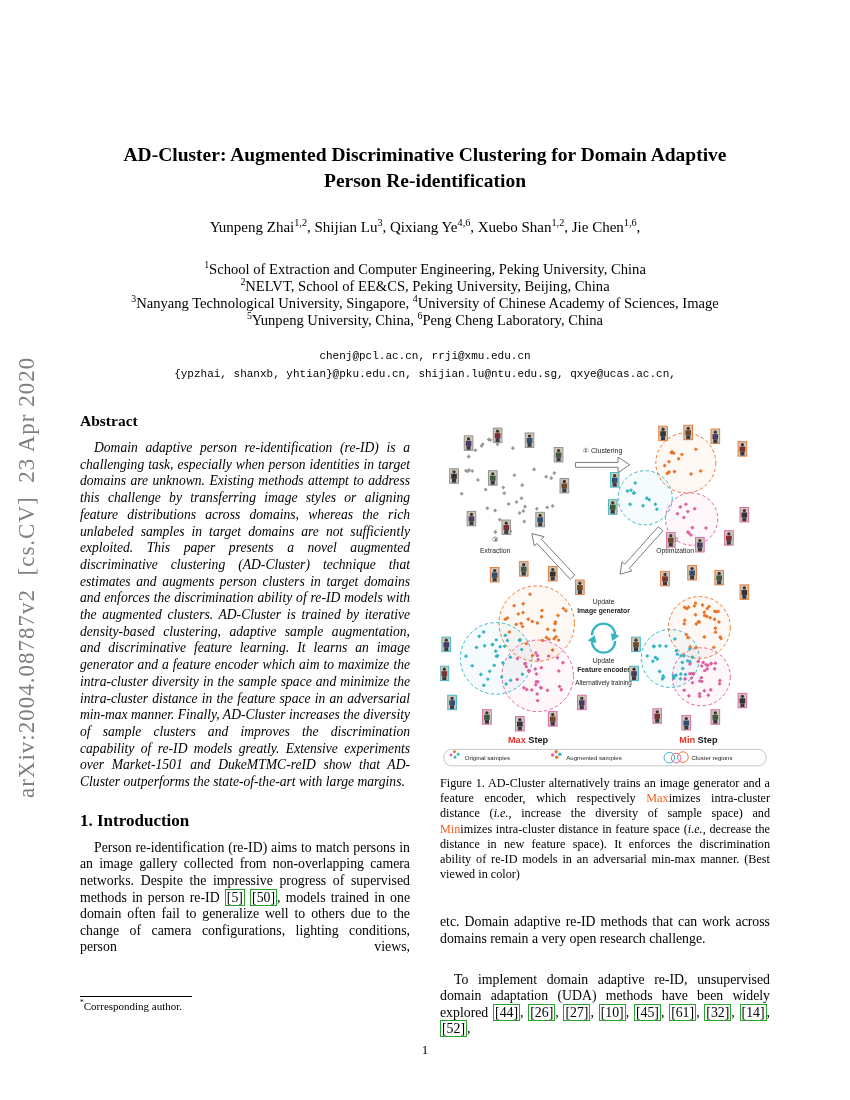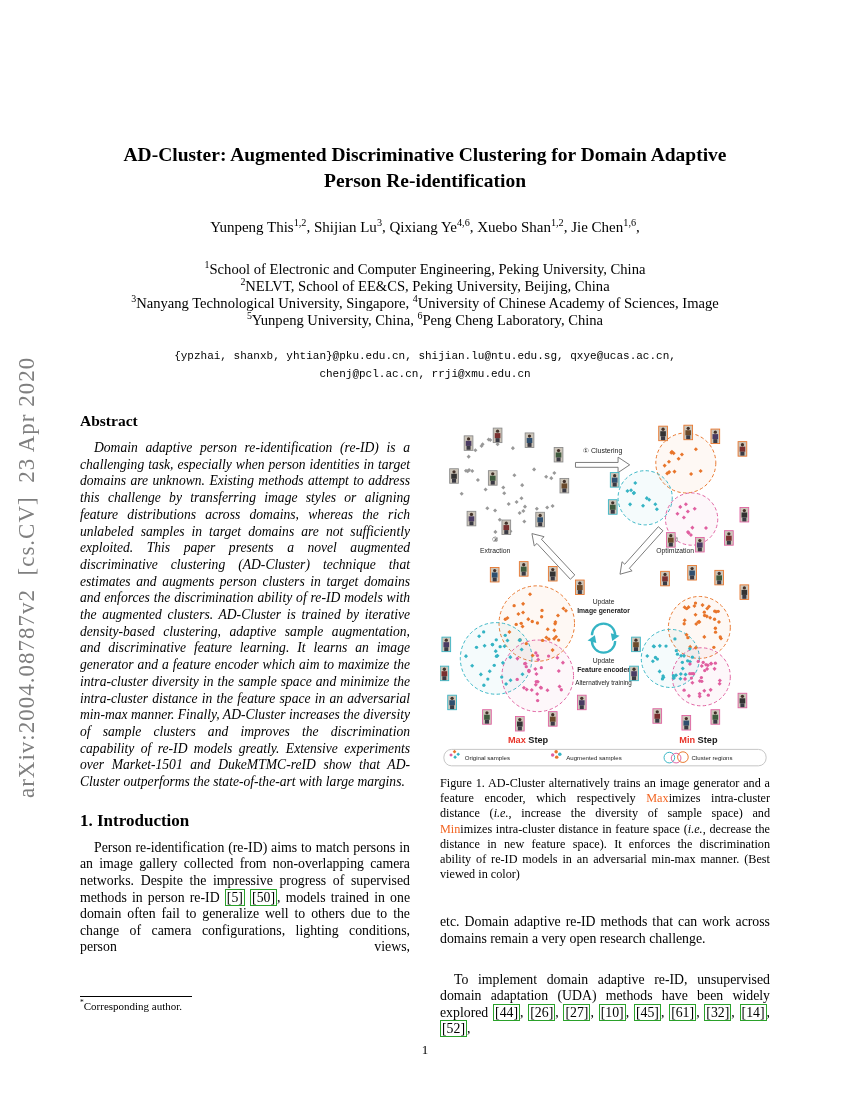--- a/index.html
+++ b/index.html
@@ -67,33 +67,33 @@
 <div class="page">
 
   <div class="arxiv-banner">arXiv:2004.08787v2  [cs.CV]  23 Apr 2020</div>
 
   <div class="title">
     <div>AD-Cluster: Augmented Discriminative Clustering for Domain Adaptive</div>
     <div>Person Re-identification</div>
   </div>
 
   <div class="authors">
-    <div><span>Yunpeng This</span><span class="sup">1,2</span><span>, Shijian Lu</span><span class="sup">3</span><span>, Qixiang Ye</span><span class="sup">4,6</span><span>, Xuebo Shan</span><span class="sup">1,2</span><span>, Jie Chen</span><span class="sup">1,6</span><span>,</span></div>
+    <div><span>Yunpeng Zhai</span><span class="sup">1,2</span><span>, Shijian Lu</span><span class="sup">3</span><span>, Qixiang Ye</span><span class="sup">4,6</span><span>, Xuebo Shan</span><span class="sup">1,2</span><span>, Jie Chen</span><span class="sup">1,6</span><span>,</span></div>
   </div>
 
   <div class="affils">
-    <div><span class="sup">1</span><span>School of Electronic and Computer Engineering, Peking University, China</span></div>
+    <div><span class="sup">1</span><span>School of Extraction and Computer Engineering, Peking University, China</span></div>
     <div><span class="sup">2</span><span>NELVT, School of EE&amp;CS, Peking University, Beijing, China</span></div>
     <div><span class="sup">3</span><span>Nanyang Technological University, Singapore, </span><span class="sup">4</span><span>University of Chinese Academy of Sciences, Image</span></div>
     <div><span class="sup">5</span><span>Yunpeng University, China, </span><span class="sup">6</span><span>Peng Cheng Laboratory, China</span></div>
   </div>
 
   <div class="emails">
+    <div>chenj@pcl.ac.cn, rrji@xmu.edu.cn</div>
     <div>{ypzhai, shanxb, yhtian}@pku.edu.cn, shijian.lu@ntu.edu.sg, qxye@ucas.ac.cn,</div>
-    <div>chenj@pcl.ac.cn, rrji@xmu.edu.cn</div>
   </div>
 
   <div class="col col-left">
     <div class="abs-head">Abstract</div>
     <p class="abs-text">Domain adaptive person re-identification (re-ID) is a challenging task, especially when person identities in target domains are unknown. Existing methods attempt to address this challenge by transferring image styles or aligning feature distributions across domains, whereas the rich unlabeled samples in target domains are not sufficiently exploited. This paper presents a novel augmented discriminative clustering (AD-Cluster) technique that estimates and augments person clusters in target domains and enforces the discrimination ability of re-ID models with the augmented clusters. AD-Cluster is trained by iterative density-based clustering, adaptive sample augmentation, and discriminative feature learning. It learns an image generator and a feature encoder which aim to maximize the intra-cluster diversity in the sample space and minimize the intra-cluster distance in the feature space in an adversarial min-max manner. Finally, AD-Cluster increases the diversity of sample clusters and improves the discrimination capability of re-ID models greatly. Extensive experiments over Market-1501 and DukeMTMC-reID show that AD-Cluster outperforms the state-of-the-art with large margins.</p>
     <h2 class="sec-head">1. Introduction</h2>
     <p class="body-par indent jlast"><span>Person re-identification (re-ID) aims to match persons in an image gallery collected from non-overlapping camera networks. Despite the impressive progress of supervised methods in person re-ID </span><span class="cite">[5]</span><span> </span><span class="cite">[50]</span><span>, models trained in one domain often fail to generalize well to others due to the change of camera configurations, lighting conditions, person views,</span></p>
   </div>
 
   <div class="footnote">

